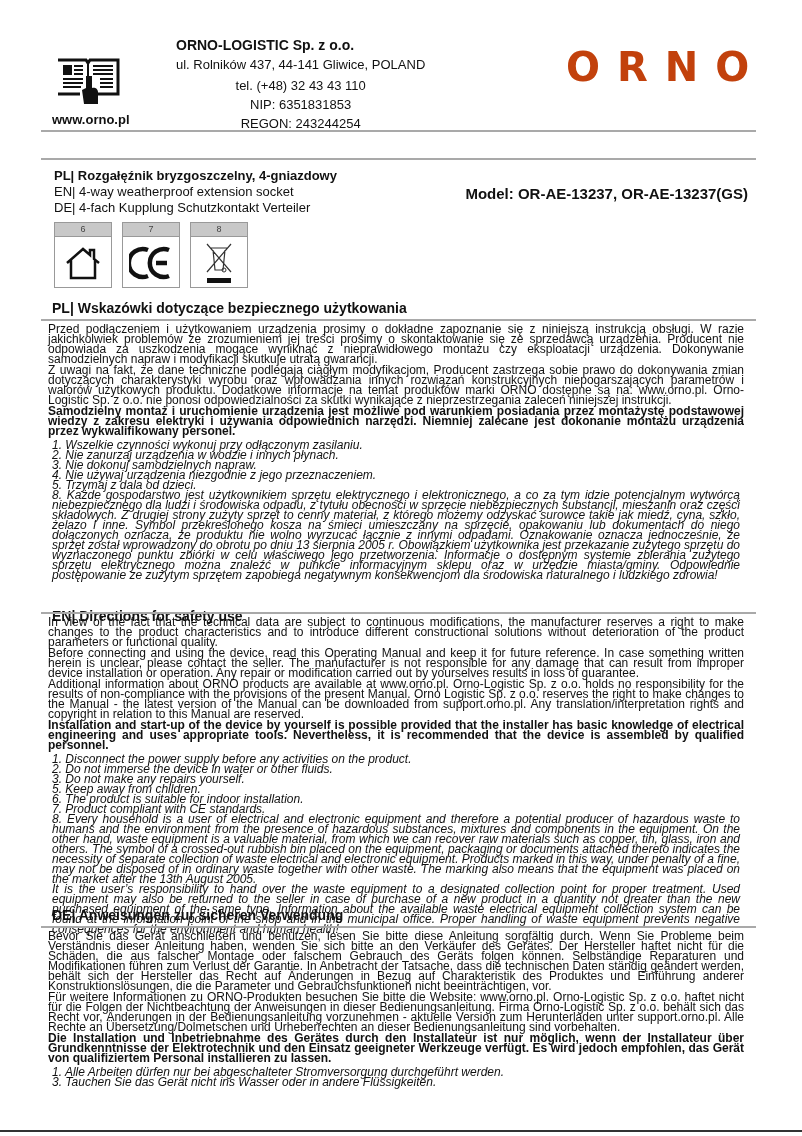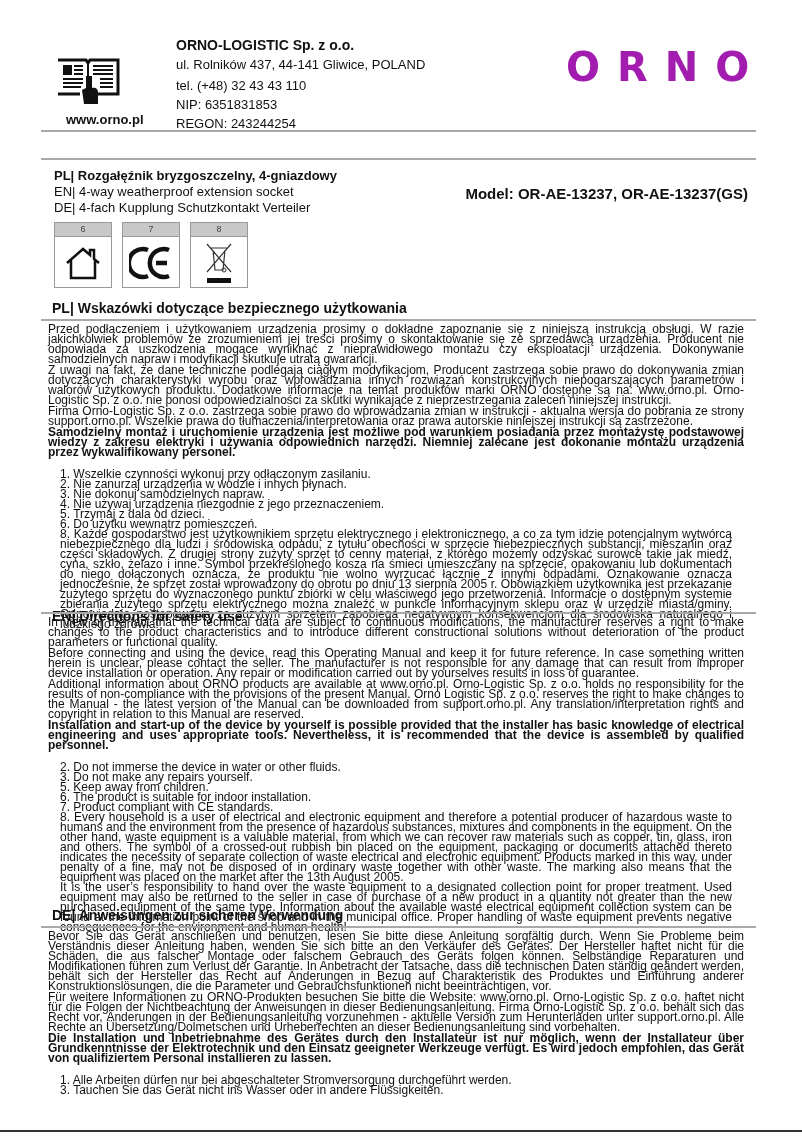--- a/index.html
+++ b/index.html
@@ -1,35 +1,35 @@
 <!DOCTYPE html>
 <html><head>
 <meta charset="utf-8">
 <style>
   html, body { margin: 0; padding: 0; background: #ffffff; }
   body { width: 802px; height: 1136px; position: relative; overflow: hidden; color: #111; font-family: "Liberation Sans", sans-serif; }
   .header-logo-icon { position: absolute; left: 56px; top: 54px; width: 64px; height: 52px; }
-  .www { position: absolute; left: 66px; top: 112px; font-weight: bold; font-size: 13px; }
+  .www { position: absolute; left: 52px; top: 112px; font-weight: bold; font-size: 13px; }
   .company { position: absolute; left: 176px; top: 38px; font-size: 13px; line-height: 1; }
   .company .name { font-weight: bold; font-size: 14px; display:block; margin-bottom: 6px; }
-  .company .line { display:block; margin-bottom: 6px; }
-  .brand { position: absolute; left: 566px; top: 44px; font-family: "DejaVu Sans", sans-serif; font-weight: bold; font-size: 40px; letter-spacing: 17px; color: #a21caf; }
+  .company .line { display:block; margin-bottom: 6px; text-align: center; }
+  .brand { position: absolute; left: 566px; top: 44px; font-family: "DejaVu Sans", sans-serif; font-weight: bold; font-size: 40px; letter-spacing: 17px; color: #c2410c; }
   .rule { position: absolute; left: 41px; width: 715px; height: 2px; background: #a9a9a9; }
   .model { position: absolute; right: 54px; top: 137px; font-weight: bold; font-size: 15px; margin-top: 48px; }
   .titles { position: absolute; left: 54px; top: 168px; font-size: 13px; line-height: 16px; }
   .titles .b { font-weight: bold; }
   .icons { position: absolute; left: 54px; top: 222px; display: flex; gap: 10px; }
   .icon-box { width: 58px; height: 66px; border: 1px solid #999; box-sizing: border-box; }
   .icon-box .num { height: 13px; background: #c8c8c8; border-bottom: 1px solid #999; font-size: 9px; text-align: center; line-height: 13px; color: #444; }
   .icon-box .glyph { height: 52px; display:flex; align-items:center; justify-content:center; }
   .sec-title { position: absolute; left: 52px; font-weight: bold; font-size: 14px; }
   .body { position: absolute; left: 48px; width: 696px; font-size: 12px; line-height: 10px; text-align: justify; }
   .body p { margin: 0 0 1px 0; }
   .body .bold { font-weight: bold; }
-  .body ol { margin: 12px; padding: 0; list-style: none; }
+  .body ol { margin: 4px; padding: 0; list-style: none; font-style: italic; }
   .bottom-rule { position:absolute; left:0; top:1130px; width:802px; height:2px; background:#333; }
 </style>
 </head>
 <body>
 
 <div class="header-logo-icon">
   <svg width="64" height="52" viewBox="0 0 64 52">
     <path d="M2 6 L30 6 L32 9 L34 6 L62 6 L62 40 L40 40 M24 40 L2 40 Z" fill="none" stroke="#111" stroke-width="3"></path>
     <path d="M32 9 L32 30" stroke="#111" stroke-width="2"></path>
     <rect x="7" y="11" width="9" height="10" fill="#111"></rect>
@@ -87,41 +87,40 @@
         </svg>
     </div>
   </div>
 </div>
 
 <div class="sec-title" style="top:300px">PL| Wskazówki  dotyczące bezpiecznego użytkowania</div>
 <div class="rule" style="top:319px"></div>
 <div class="body" style="top:324px">
   <p>Przed podłączeniem i użytkowaniem urządzenia prosimy o dokładne zapoznanie się z niniejszą instrukcją obsługi. W razie jakichkolwiek problemów ze zrozumieniem jej treści prosimy o skontaktowanie się ze sprzedawcą urządzenia. Producent nie odpowiada za uszkodzenia mogące wyniknąć z nieprawidłowego montażu czy eksploatacji urządzenia. Dokonywanie samodzielnych napraw i modyfikacji skutkuje utratą gwarancji.</p>
   <p>Z uwagi na fakt, że dane techniczne podlegają ciągłym modyfikacjom, Producent zastrzega sobie prawo do dokonywania zmian dotyczących charakterystyki wyrobu oraz wprowadzania innych rozwiązań konstrukcyjnych niepogarszających parametrów i walorów użytkowych produktu. Dodatkowe informacje na temat produktów marki ORNO dostępne są na: www.orno.pl. Orno-Logistic Sp. z o.o. nie ponosi odpowiedzialności za skutki wynikające z nieprzestrzegania zaleceń niniejszej instrukcji.</p>
-  <p>Firma Orno-Logistic Sp. z o.o. zastrzega sobie prawo do wprowadzania zmian w instrukcji - aktualna wersja do pobrania ze strony support.orno.pl. Wszelkie prawa do tłumaczenia/interpretowania oraz prawa autorskie niniejszej instrukcji są zastrzeżone.</p>
   <p class="bold">Samodzielny montaż i uruchomienie urządzenia jest możliwe pod warunkiem posiadania przez montażystę podstawowej wiedzy z zakresu elektryki i używania odpowiednich narzędzi. Niemniej zalecane jest dokonanie montażu urządzenia przez wykwalifikowany personel.</p>
   <ol>
     <li>1. Wszelkie czynności wykonuj przy odłączonym zasilaniu.</li>
     <li>2. Nie zanurzaj urządzenia w wodzie i innych płynach.</li>
     <li>3. Nie dokonuj samodzielnych napraw.</li>
     <li>4. Nie używaj urządzenia niezgodnie z jego przeznaczeniem.</li>
     <li>5. Trzymaj z dala od dzieci.</li>
-    <li>6. Do użytku wewnątrz pomieszczeń.</li>
     <li>8. Każde gospodarstwo jest użytkownikiem sprzętu elektrycznego i elektronicznego, a co za tym idzie potencjalnym wytwórcą niebezpiecznego dla ludzi i środowiska odpadu, z tytułu obecności w sprzęcie niebezpiecznych substancji, mieszanin oraz części składowych. Z drugiej strony zużyty sprzęt to cenny materiał, z którego możemy odzyskać surowce takie jak miedź, cyna, szkło, żelazo i inne. Symbol przekreślonego kosza na śmieci umieszczany na sprzęcie, opakowaniu lub dokumentach do niego dołączonych oznacza, że produktu nie wolno wyrzucać łącznie z innymi odpadami. Oznakowanie oznacza jednocześnie, że sprzęt został wprowadzony do obrotu po dniu 13 sierpnia 2005 r. Obowiązkiem użytkownika jest przekazanie zużytego sprzętu do wyznaczonego punktu zbiórki w celu właściwego jego przetworzenia. Informacje o dostępnym systemie zbierania zużytego sprzętu elektrycznego można znaleźć w punkcie informacyjnym sklepu oraz w urzędzie miasta/gminy. Odpowiednie postępowanie ze zużytym sprzętem zapobiega negatywnym konsekwencjom dla środowiska naturalnego i ludzkiego zdrowia!</li>
   </ol>
 </div>
 
 <div class="sec-title" style="top:608px">EN| Directions for safety use</div>
 <div class="rule" style="top:612px"></div>
 <div class="body" style="top:617px">
   <p>In view of the fact that the technical data are subject to continuous modifications, the manufacturer reserves a right to make changes to the product characteristics and to introduce different constructional solutions without deterioration of the product parameters or functional quality.</p>
   <p>Before connecting and using the device, read this Operating Manual and keep it for future reference. In case something written herein is unclear, please contact the seller. The manufacturer is not responsible for any damage that can result from improper device installation or operation. Any repair or modification carried out by yourselves results in loss of guarantee.</p>
   <p>Additional information about ORNO products are available at www.orno.pl. Orno-Logistic Sp. z o.o. holds no responsibility for the results of non-compliance with the provisions of the present Manual. Orno Logistic Sp. z o.o. reserves the right to make changes to the Manual - the latest version of the Manual can be downloaded from support.orno.pl.  Any translation/interpretation rights and copyright in relation to this Manual are reserved.</p>
   <p class="bold">Installation and start-up of the device by yourself is possible provided that the installer has basic knowledge of electrical engineering and uses appropriate tools. Nevertheless, it is recommended that the device is assembled by qualified personnel.</p>
   <ol>
+    <li>1. Disconnect the power supply before any activities on the product.</li>
     <li>2. Do not immerse the device in water or other fluids.</li>
     <li>3. Do not make any repairs yourself.</li>
     <li>5. Keep away from children.</li>
     <li>6. The product is suitable for indoor installation.</li>
     <li>7. Product compliant with CE standards.</li>
     <li>8. Every household is a user of electrical and electronic equipment and therefore a potential producer of hazardous waste to humans and the environment from the presence of hazardous substances, mixtures and components in the equipment. On the other hand, waste equipment is a valuable material, from which we can recover raw materials such as copper, tin, glass, iron and others. The symbol of a crossed-out rubbish bin placed on the equipment, packaging or documents attached thereto indicates the necessity of separate collection of waste electrical and electronic equipment. Products marked in this way, under penalty of a fine, may not be disposed of in ordinary waste together with other waste. The marking also means that the equipment was placed on the market after the 13th August 2005.</li>
     <li>It is the user’s responsibility to hand over the waste equipment to a designated collection point for proper treatment. Used equipment may also be returned to the seller in case of purchase of a new product in a quantity not greater than the new purchased equipment of the same type. Information about the available waste electrical equipment collection system can be found at the information point of the shop and in the municipal office. Proper handling of waste equipment prevents negative consequences for the environment and human health!</li>
   </ol>
 </div>
 

